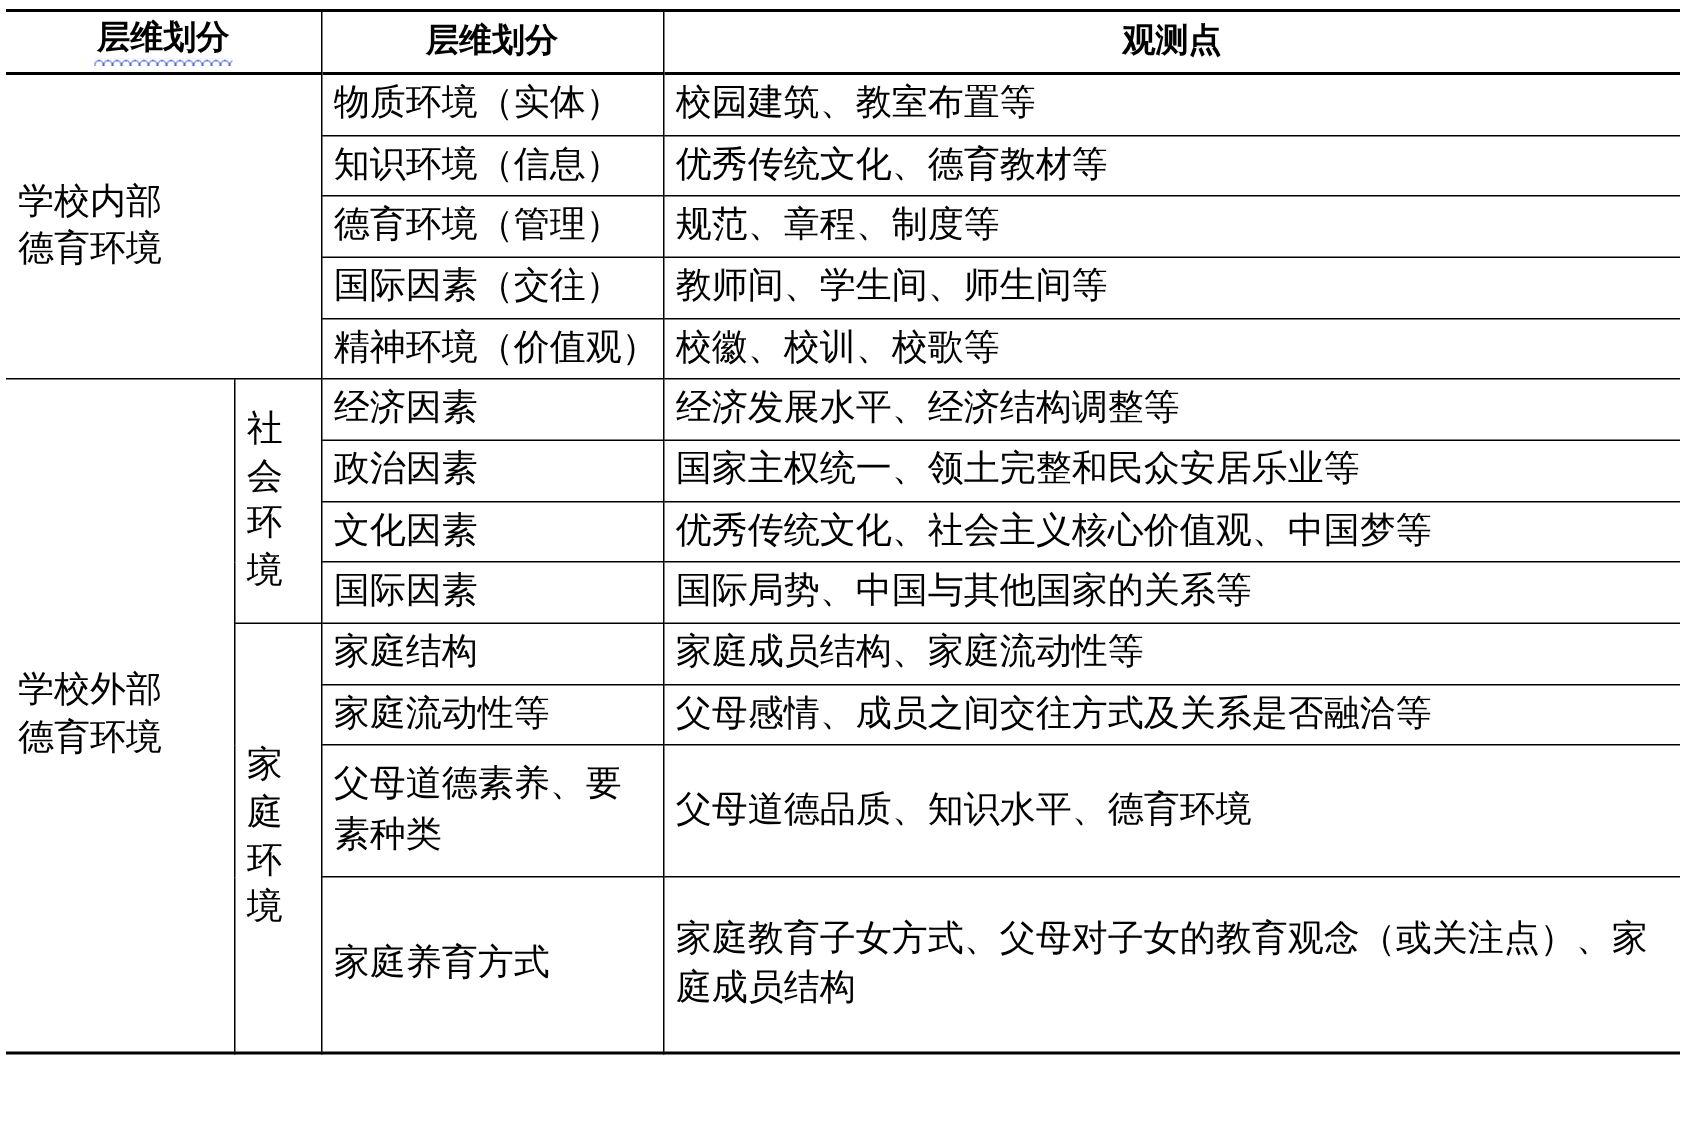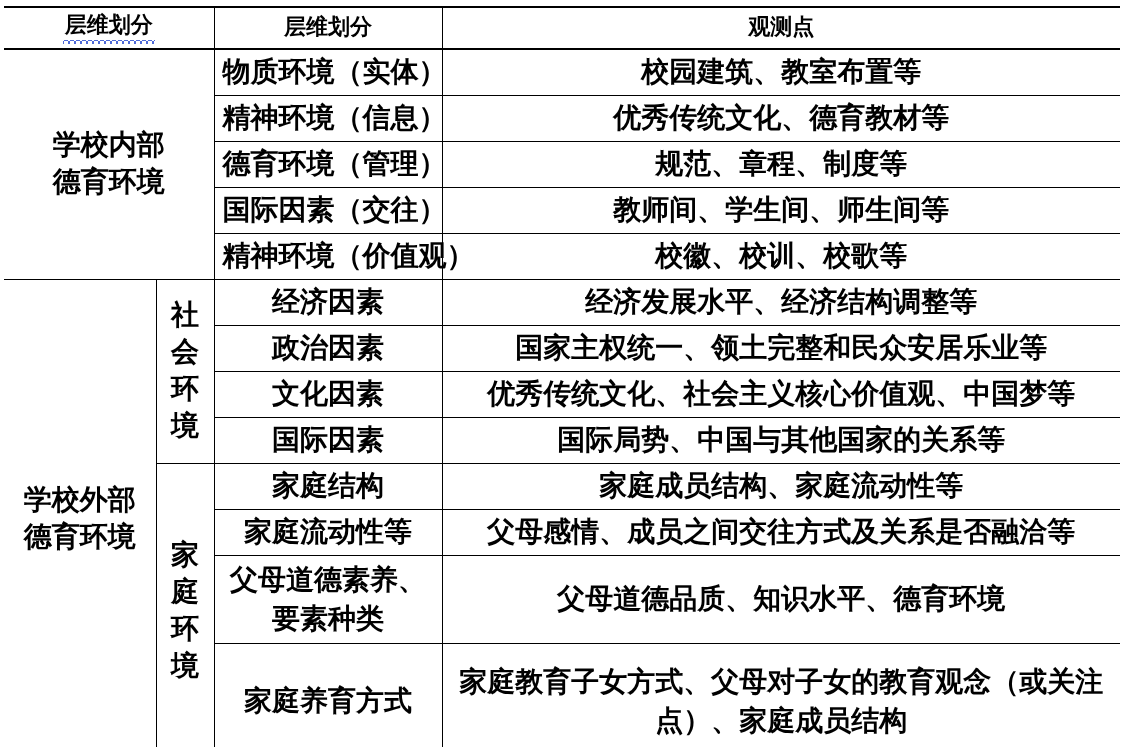--- a/index.html
+++ b/index.html
@@ -23,25 +23,25 @@
   }
   table.matrix {
     border-collapse: collapse;
     width: 1116px;
     margin: 6px 0 4px 4px;
     table-layout: fixed;
   }
   table.matrix td, table.matrix th {
     border: 1px solid #000000;
     padding: 4px 8px;
-    font-size: 28px;
-    font-weight: bold;
+    font-size: 24px;
+    font-weight: normal;
     line-height: 1.32;
     vertical-align: middle;
-    text-align: center;
+    text-align: left;
   }
   
   table.matrix {
     border-top: 2px solid #000;
     border-bottom: 2px solid #000;
   }
   table.matrix tr > td:first-child,
   table.matrix tr > th:first-child {
     border-left: none;
   }
@@ -140,21 +140,21 @@
 
       <tr>
         <td class="dim-cell dim-label" colspan="2" rowspan="5">
           <span class="line">学校内部</span>
           <span class="line">德育环境</span>
         </td>
         <td class="kind-cell">物质环境（实体）</td>
         <td class="obs-cell">校园建筑、教室布置等</td>
       </tr>
       <tr>
-        <td class="kind-cell">精神环境（信息）</td>
+        <td class="kind-cell">知识环境（信息）</td>
         <td class="obs-cell">优秀传统文化、德育教材等</td>
       </tr>
       <tr>
         <td class="kind-cell">德育环境（管理）</td>
         <td class="obs-cell">规范、章程、制度等</td>
       </tr>
       <tr>
         <td class="kind-cell">国际因素（交往）</td>
         <td class="obs-cell">教师间、学生间、师生间等</td>
       </tr>

